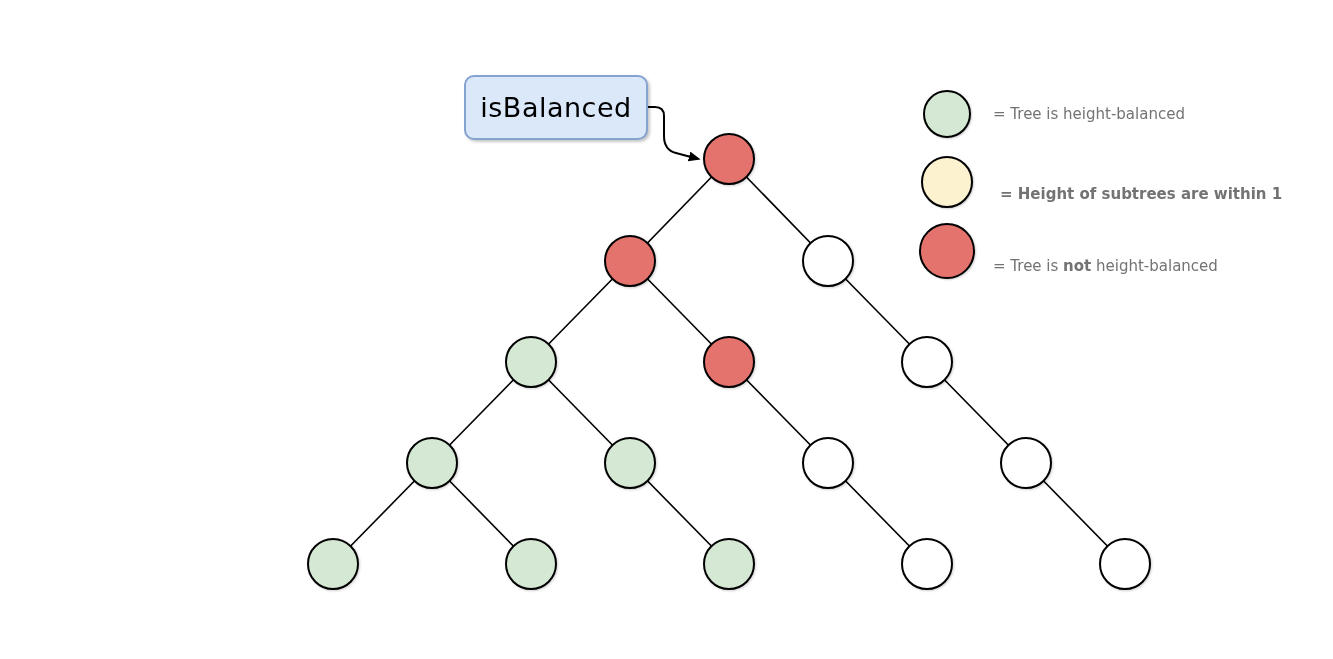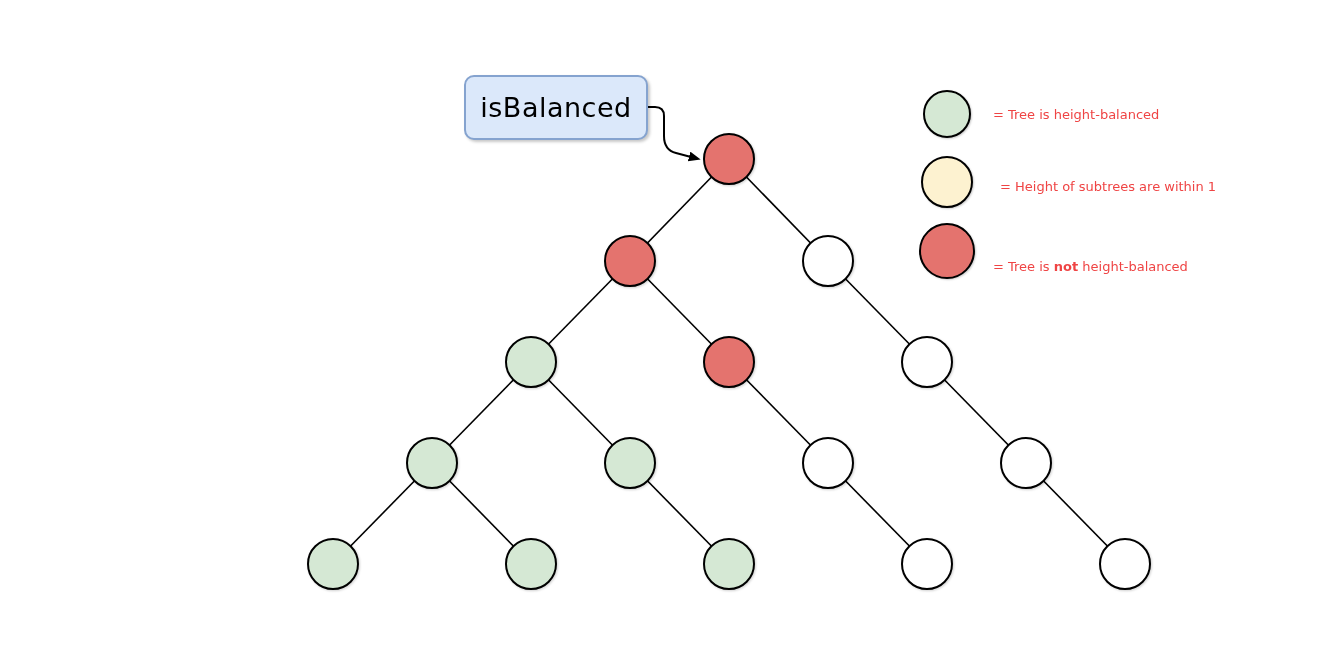--- a/index.html
+++ b/index.html
@@ -30,22 +30,22 @@
   .swatch {
     position: absolute;
     border-radius: 50%;
     border: 2px solid #000000;
     box-sizing: border-box;
     box-shadow: 1px 1px 2px rgba(0,0,0,0.2);
   }
   .legend-text {
     position: absolute;
     transform: translateY(-50%);
-    font-size: 13px;
-    color: #ef4444;
+    font-size: 15px;
+    color: #737373;
     white-space: nowrap;
   }
   .legend-text .b { font-weight: bold; }
 </style>
 </head>
 <body>
 
 <div class="stage">
 
   <svg id="tree-svg" width="1333" height="659" viewBox="0 0 1333 659">
@@ -93,18 +93,18 @@
   </svg>
 
   <div class="callout" id="callout-box" style="left: 464px; top: 75px; width: 184px; height: 65px; background: rgb(219, 232, 250); border-color: rgb(133, 163, 207);">
     <span>isBalanced</span>
   </div>
 
   <div id="legend">
       <div class="swatch" style="left: 923px; top: 90px; width: 48px; height: 48px; background: rgb(213, 232, 212);"></div>
       <div class="legend-text" style="left: 993px; top: 114px;"><span>= Tree is height-balanced</span></div>
       <div class="swatch" style="left: 921px; top: 156px; width: 52px; height: 52px; background: rgb(253, 242, 208);"></div>
-      <div class="legend-text" style="left: 1000px; top: 186px;"><span>= Height of subtrees are within 1</span></div>
+      <div class="legend-text" style="left: 1000px; top: 194px; font-weight: bold;"><span>= Height of subtrees are within 1</span></div>
       <div class="swatch" style="left: 919px; top: 223px; width: 56px; height: 56px; background: rgb(228, 115, 110);"></div>
       <div class="legend-text" style="left: 993px; top: 251px; margin-top: 15px;"><span>= Tree is </span><span class="b">not</span><span> height-balanced</span></div>
     </div>
 
 </div>
 
 </body></html>

